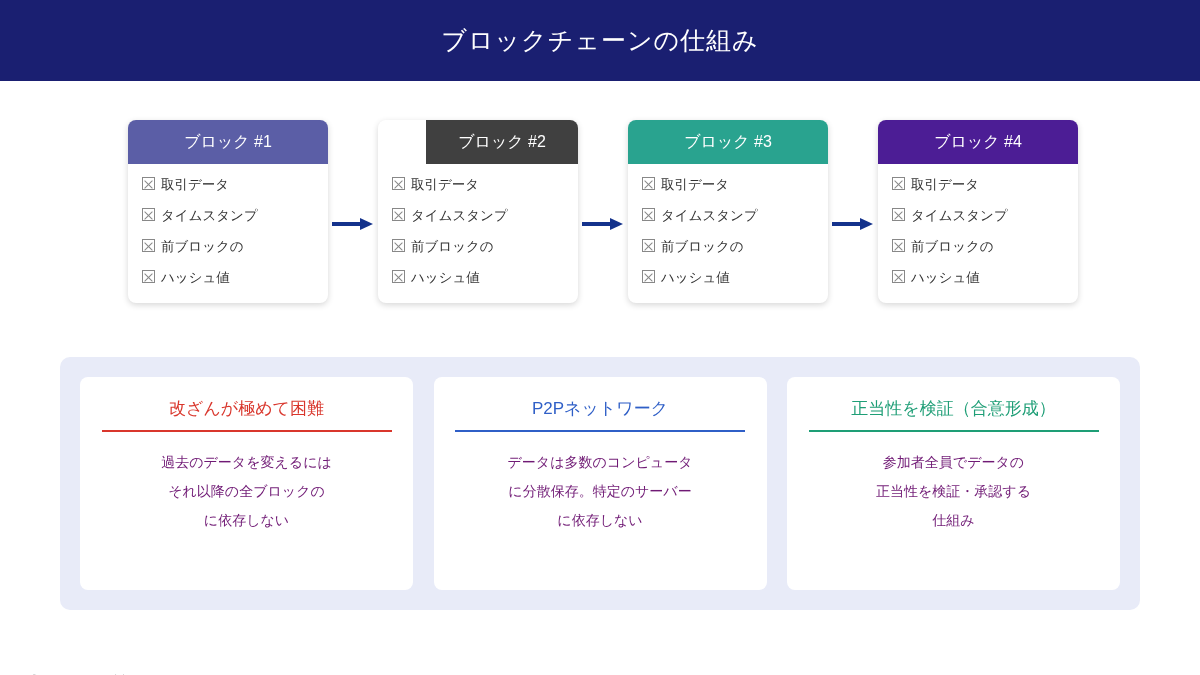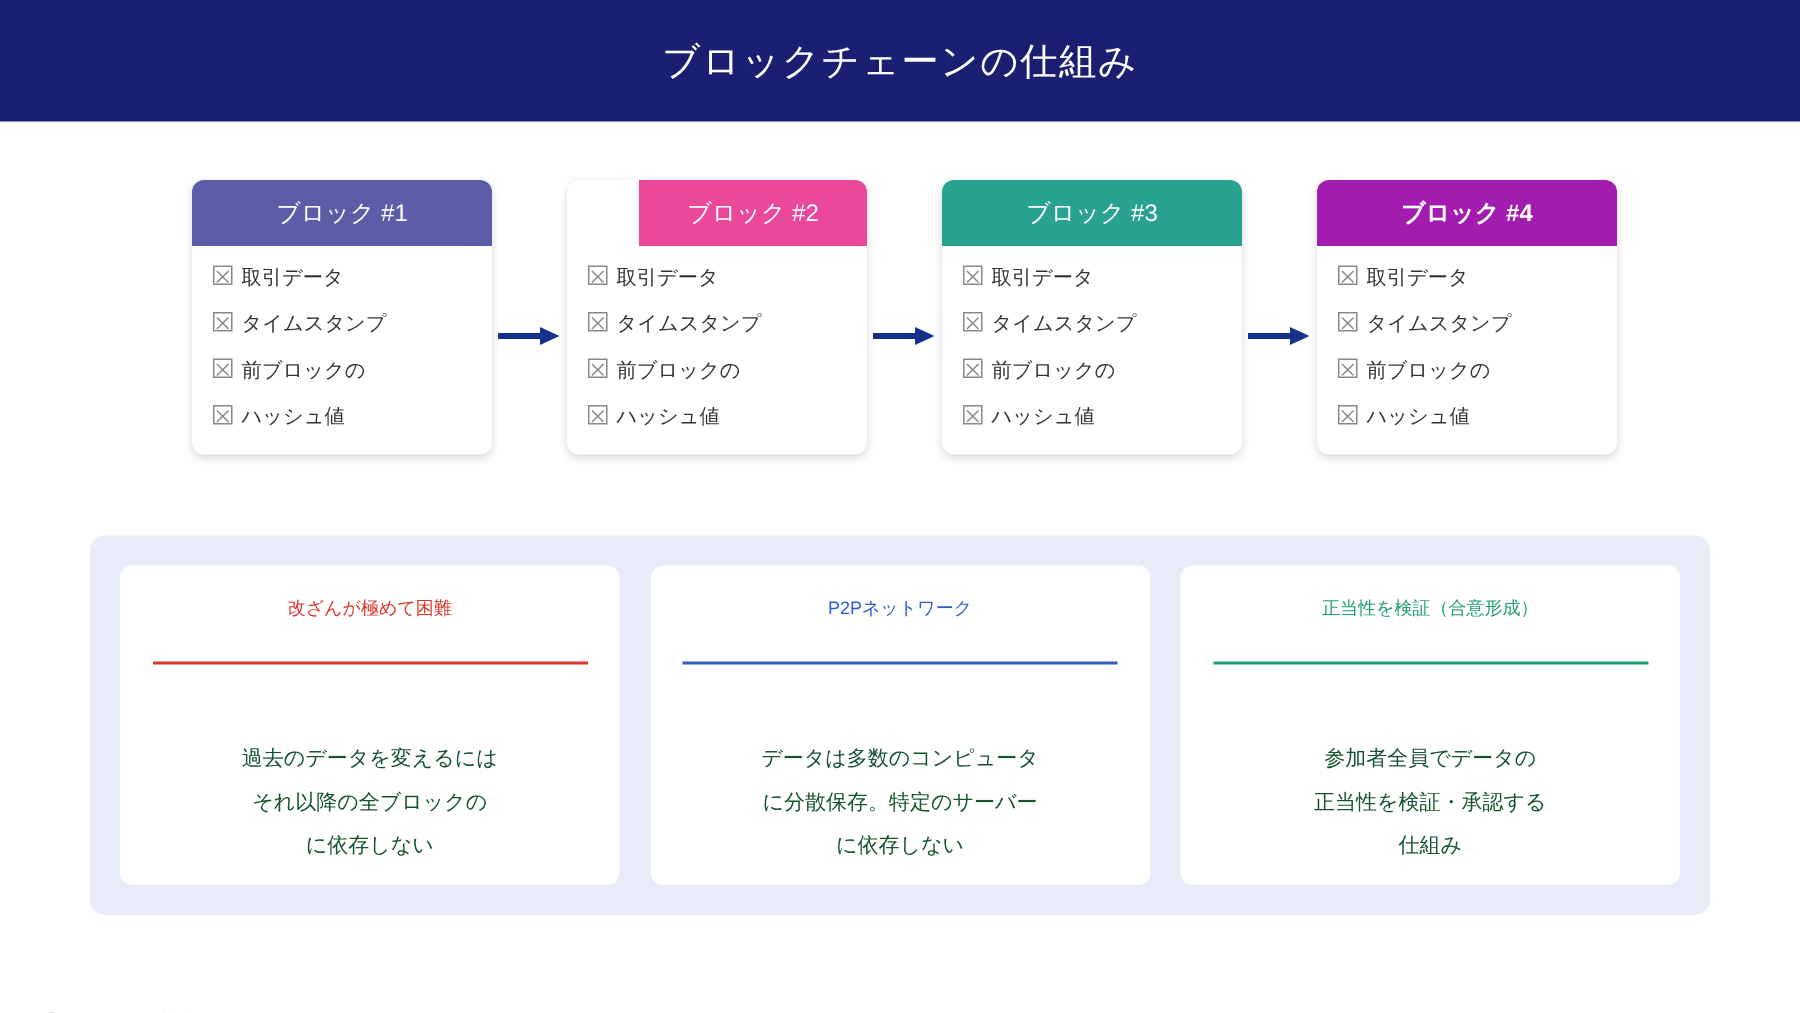--- a/index.html
+++ b/index.html
@@ -140,34 +140,33 @@
     height: 213px;
     background: #ffffff;
     border-radius: 8px;
     display: flex;
     flex-direction: column;
     align-items: center;
     padding-top: 20px;
     box-sizing: border-box;
   }
   .feature-title {
-    font-size: 12px;
-    margin-bottom: 27px;
+    font-size: 17px;
+    margin-bottom: 10px;
   }
   .feature-rule {
     width: 290px;
     height: 2px;
     margin-bottom: 16px;
   }
   .feature-text {
     font-size: 14px;
-    color: #14532d;
+    color: #701a75;
     line-height: 29px;
     text-align: center;
-    margin-top: 32px;
   }
 
   
   .footer {
     position: absolute;
     left: 28px;
     top: 673px;
     font-size: 12.5px;
     color: #555555;
   }
@@ -194,21 +193,21 @@
   </div>
 
   <div class="arrow-gap">
     <div class="arrow">
       <div class="shaft" style="background: rgb(20, 50, 140);"></div>
         <div class="head" style="border-left-color: rgb(20, 50, 140);"></div>
     </div>
   </div>
 
   <div class="block-card">
-    <div class="block-head" style="background: #ec4899; margin-left: 48px;">
+    <div class="block-head" style="background: #404040; margin-left: 48px;">
       <span>ブロック #2</span>
     </div>
     <div class="block-body">
       <div class="block-line"><span class="box-glyph"></span><span>取引データ</span></div>
       <div class="block-line"><span class="box-glyph"></span><span>タイムスタンプ</span></div>
       <div class="block-line"><span class="box-glyph"></span><span>前ブロックの</span></div>
       <div class="block-line"><span class="box-glyph"></span><span>ハッシュ値</span></div>
     </div>
   </div>
 
@@ -232,21 +231,21 @@
   </div>
 
   <div class="arrow-gap">
     <div class="arrow">
       <div class="shaft" style="background: rgb(20, 50, 140);"></div>
         <div class="head" style="border-left-color: rgb(20, 50, 140);"></div>
     </div>
   </div>
 
   <div class="block-card">
-    <div class="block-head" style="background: #a21caf; font-weight: bold;">
+    <div class="block-head" style="background: #4c1d95;">
       <span>ブロック #4</span>
     </div>
     <div class="block-body">
       <div class="block-line"><span class="box-glyph"></span><span>取引データ</span></div>
       <div class="block-line"><span class="box-glyph"></span><span>タイムスタンプ</span></div>
       <div class="block-line"><span class="box-glyph"></span><span>前ブロックの</span></div>
       <div class="block-line"><span class="box-glyph"></span><span>ハッシュ値</span></div>
     </div>
   </div>
 

